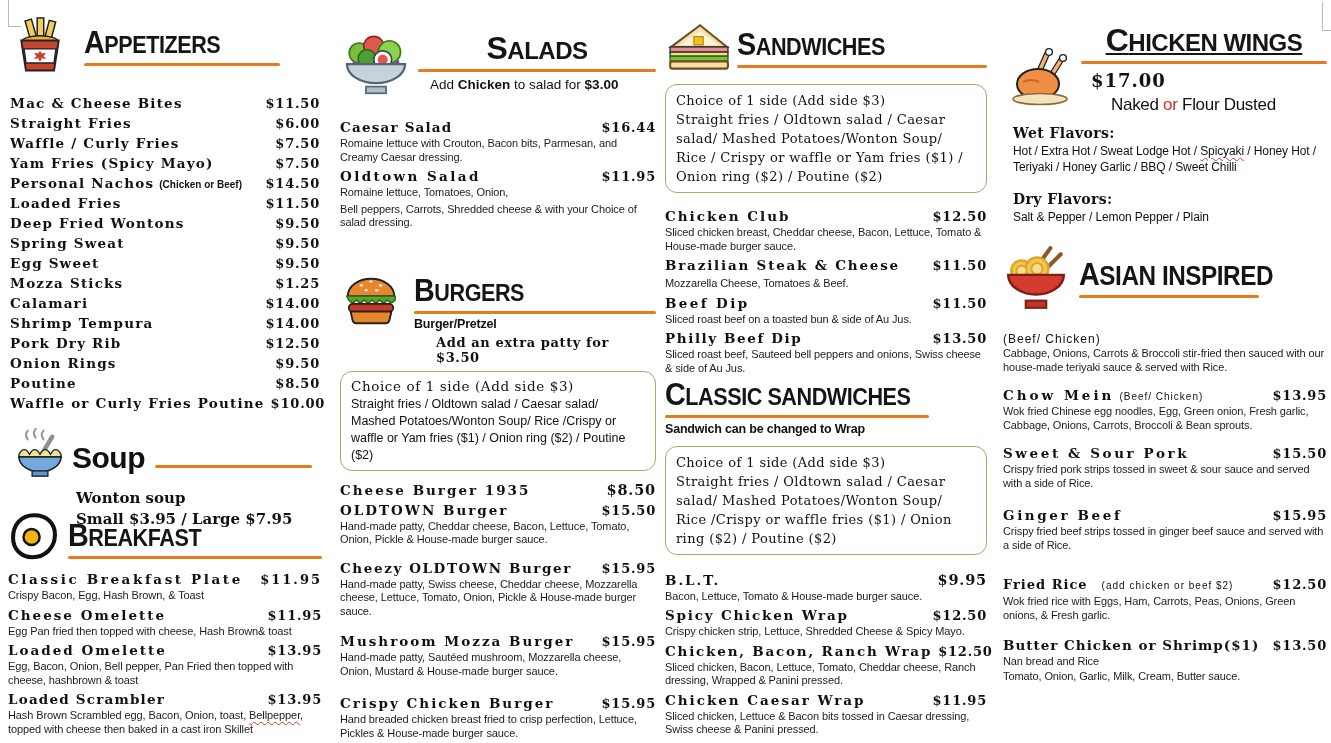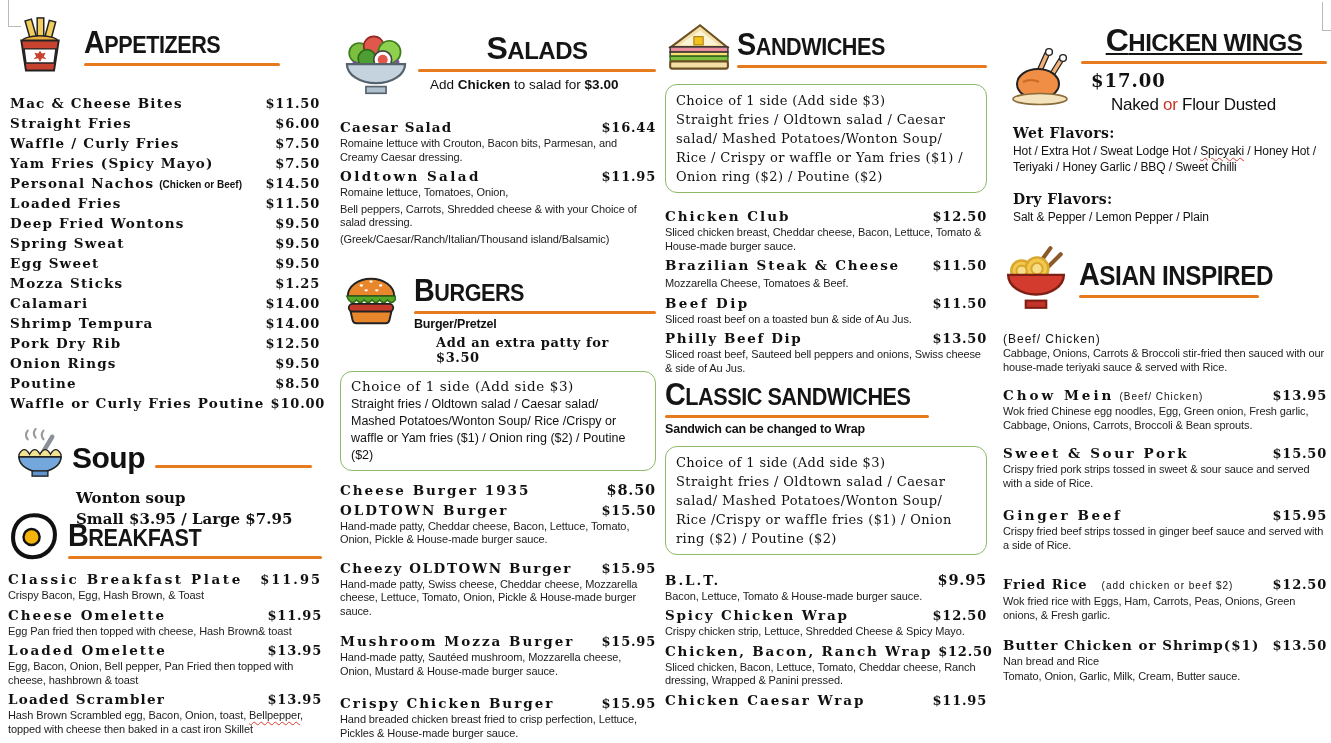--- a/index.html
+++ b/index.html
@@ -305,21 +305,20 @@
           </div>
         <div class="ds">Romaine lettuce with Crouton, Bacon bits, Parmesan, and Creamy Caesar dressing.</div>
       </div>
       <div class="mi">
         <div class="row">
             <span class="nm" style="letter-spacing:2.4px;">Oldtown Salad</span>
             <span class="pr">$11.95</span>
           </div>
         <div class="ds">Romaine lettuce, Tomatoes, Onion,</div>
         <div class="ds">Bell peppers, Carrots, Shredded cheese &amp; with your Choice of salad dressing.</div>
-        <div class="ds">(Greek/Caesar/Ranch/Italian/Thousand island/Balsamic)</div>
       </div>
     </div>
   </div>
 
   <div class="sec" id="sec-burgers">
     <div class="shead">
       <span class="ticon">
         <svg width="62" height="64" viewBox="0 0 64 64">
           <path d="M8 28 a24 18 0 0 1 48 0 z" fill="#E8862C" stroke="#222" stroke-width="2"></path>
           <ellipse cx="22" cy="17" rx="1.8" ry="1.2" fill="#fff"></ellipse>
@@ -466,20 +465,21 @@
             <span class="nm" style="letter-spacing:1.8px;">Chicken, Bacon, Ranch Wrap</span>
             <span class="pr">$12.50</span>
           </div>
         <div class="ds">Sliced chicken, Bacon, Lettuce, Tomato, Cheddar cheese, Ranch dressing, Wrapped &amp; Panini pressed.</div>
       </div>
       <div class="mi">
         <div class="row">
             <span class="nm" style="letter-spacing:2px;">Chicken Caesar Wrap</span>
             <span class="pr">$11.95</span>
           </div>
+        <div class="ds">Sliced chicken, Lettuce &amp; Bacon bits tossed in Caesar dressing, Swiss cheese &amp; Panini pressed.</div>
       </div>
     </div>
   </div>
 
   <div class="sec" id="sec-wings">
     <div style="position:relative;">
       <span class="ticon" style="position:absolute;left:6px;top:22px;">
         <svg width="64" height="60" viewBox="0 0 64 60">
           <line x1="38" y1="8" x2="30" y2="26" stroke="#222" stroke-width="6" stroke-linecap="round"></line>
           <line x1="38" y1="8" x2="30" y2="26" stroke="#F2B279" stroke-width="3.4" stroke-linecap="round"></line>

